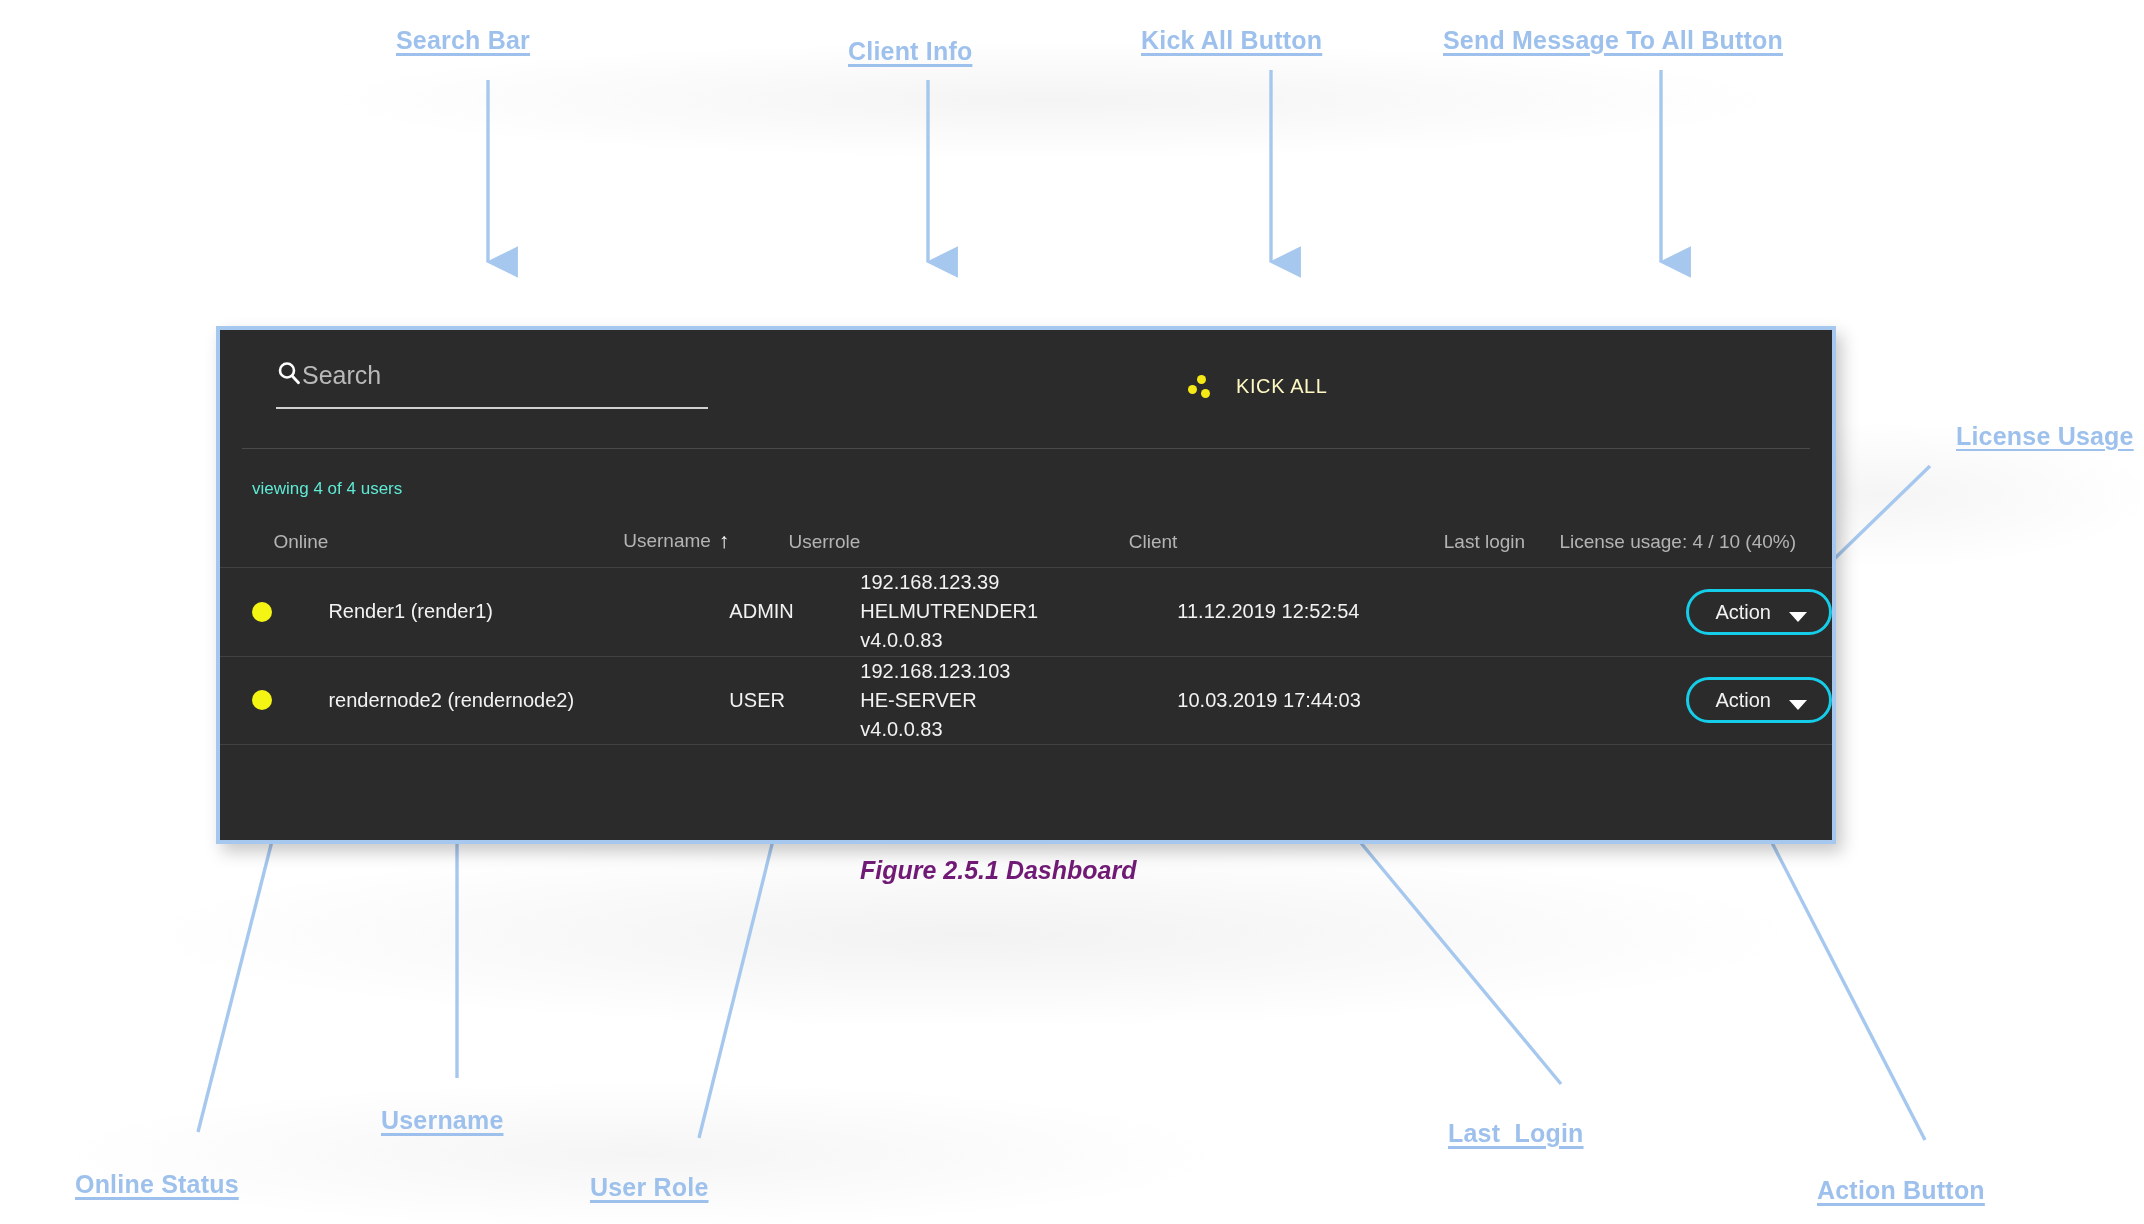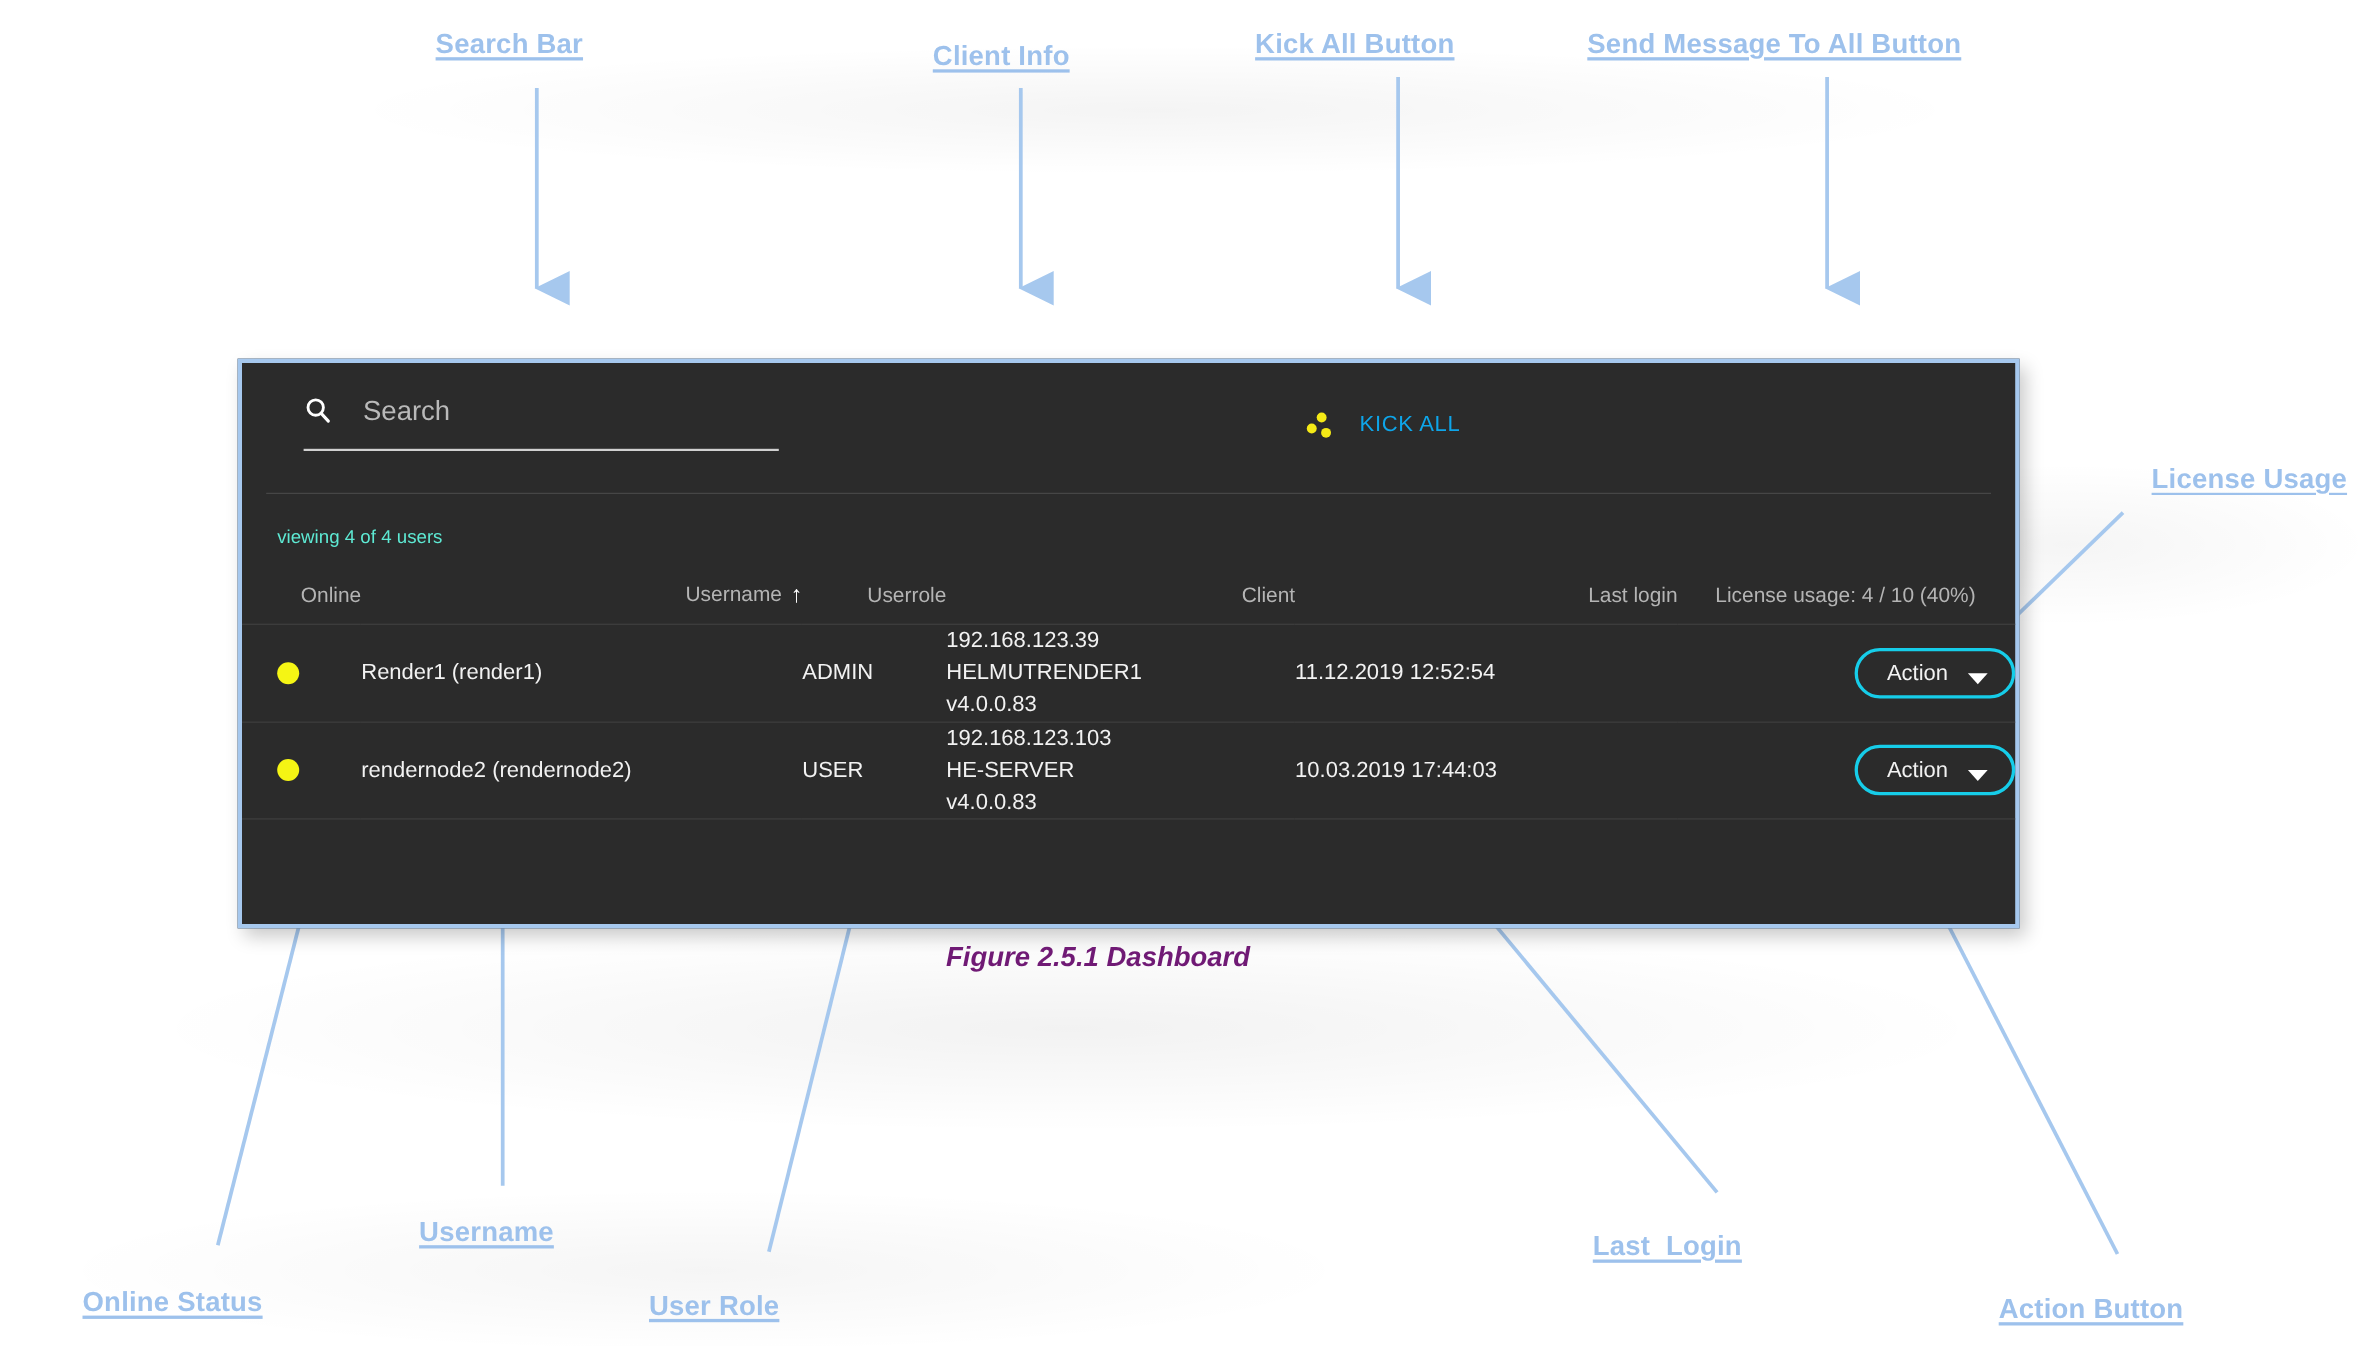--- a/index.html
+++ b/index.html
@@ -72,22 +72,22 @@
     position: relative;
     height: 118px;
   }
 
   .search-wrap {
     position: absolute;
     left: 56px;
     top: 30px;
     width: 432px;
     display: flex;
-    align-items: flex-start;
-    gap: 28px;
+    align-items: flex-end;
+    gap: 0;
     border-bottom: 2px solid #d0d0d0;
     padding-bottom: 17px;
   }
   .search-icon { display: block; }
   .search-input {
     flex: 1;
     background: transparent;
     border: none;
     outline: none;
     color: #e6e6e6;
@@ -101,21 +101,21 @@
     top: 38px;
     display: flex;
     align-items: center;
     gap: 22px;
     cursor: pointer;
     background: none;
     border: none;
     padding: 4px 6px;
   }
   .tbtn .tlabel {
-    color: #0ea5e9;
+    color: #fef9c3;
     font-size: 20px;
     letter-spacing: 0.6px;
     font-family: "Liberation Sans", sans-serif;
   }
   #kick-all-button { left: 960px; }
   #send-message-button { left: 1128px; }
 
   .kick-icon { position: relative; width: 28px; height: 28px; display: block; }
   .kick-icon i {
     position: absolute;

